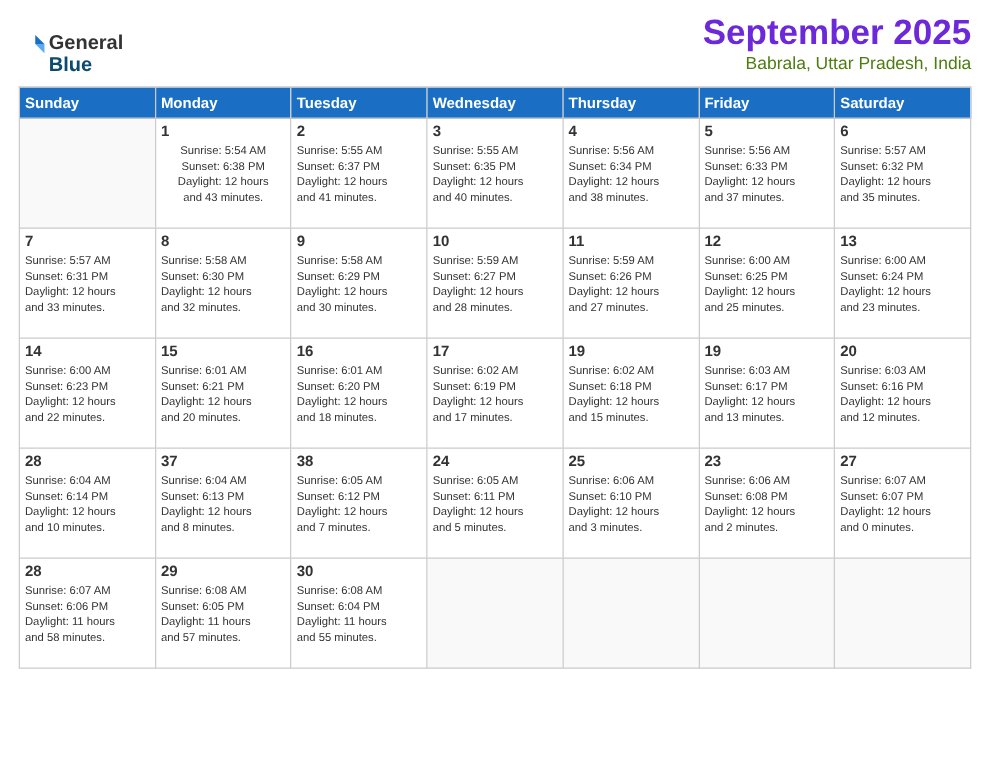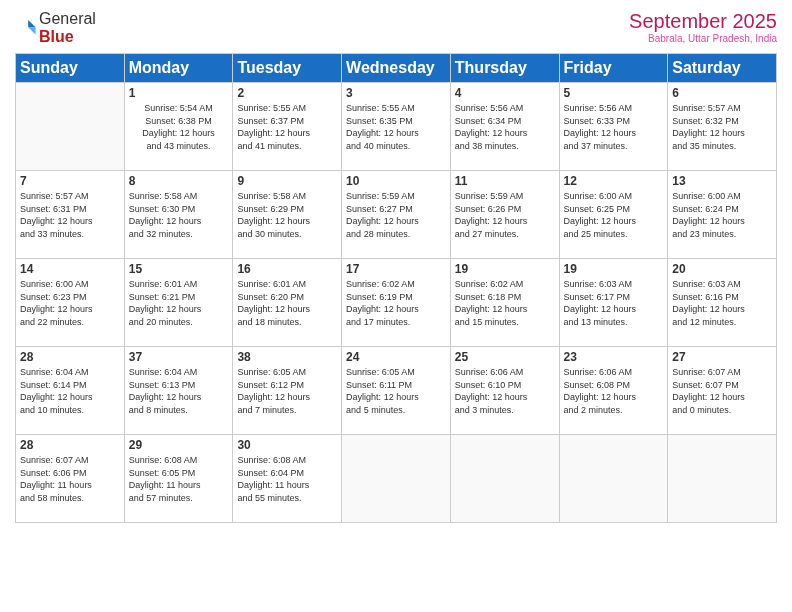--- a/index.html
+++ b/index.html
@@ -28,37 +28,37 @@
       gap: 2px;
     }
     .logo-icon {
       width: 22px;
       height: 22px;
     }
     .title-block {
       text-align: right;
     }
     .month-title {
-      font-size: 20px;
-      font-weight: normal;
-      color: #be185d;
+      font-size: 28px;
+      font-weight: bold;
+      color: #6d28d9;
     }
     .subtitle {
-      font-size: 10px;
-      color: #ec4899;
+      font-size: 14px;
+      color: #4d7c0f;
     }
     .calendar {
       width: 100%;
       border-collapse: collapse;
       table-layout: fixed;
     }
     .calendar th {
       background-color: #1a6fc4;
       color: #fff;
-      font-size: 16px;
+      font-size: 12px;
       font-weight: bold;
       padding: 5px 4px;
       border: 1px solid #ccc;
       text-align: left;
     }
     .calendar td {
       border: 1px solid #ccc;
       vertical-align: top;
       padding: 3px 4px;
       height: 88px;
@@ -85,22 +85,22 @@
 <body>
 
 <div class="page">
   <div class="header">
     <div class="logo">
       <svg class="logo-icon" viewBox="0 0 30 30">
         <polygon points="18,4 28,14 18,14" fill="#1a6fc4"></polygon>
         <polygon points="18,14 28,14 28,24" fill="#5aabf0"></polygon>
       </svg>
       <div style="display:flex;flex-direction:column;">
-        <span style="font-size:16px;font-weight:normal;color:#333;line-height:1.1;">General</span>
-        <span style="font-size:16px;font-weight:bold;color:#b91c1c;line-height:1.1;">Blue</span>
+        <span style="font-size:16px;font-weight:bold;color:#333;line-height:1.1;margin-top:16px;">General</span>
+        <span style="font-size:16px;font-weight:bold;color:#0c4a6e;line-height:1.1;">Blue</span>
       </div>
     </div>
     <div class="title-block">
       <div class="month-title">September 2025</div>
       <div class="subtitle">Babrala, Uttar Pradesh, India</div>
     </div>
   </div>
 
   <table class="calendar">
     <thead>

